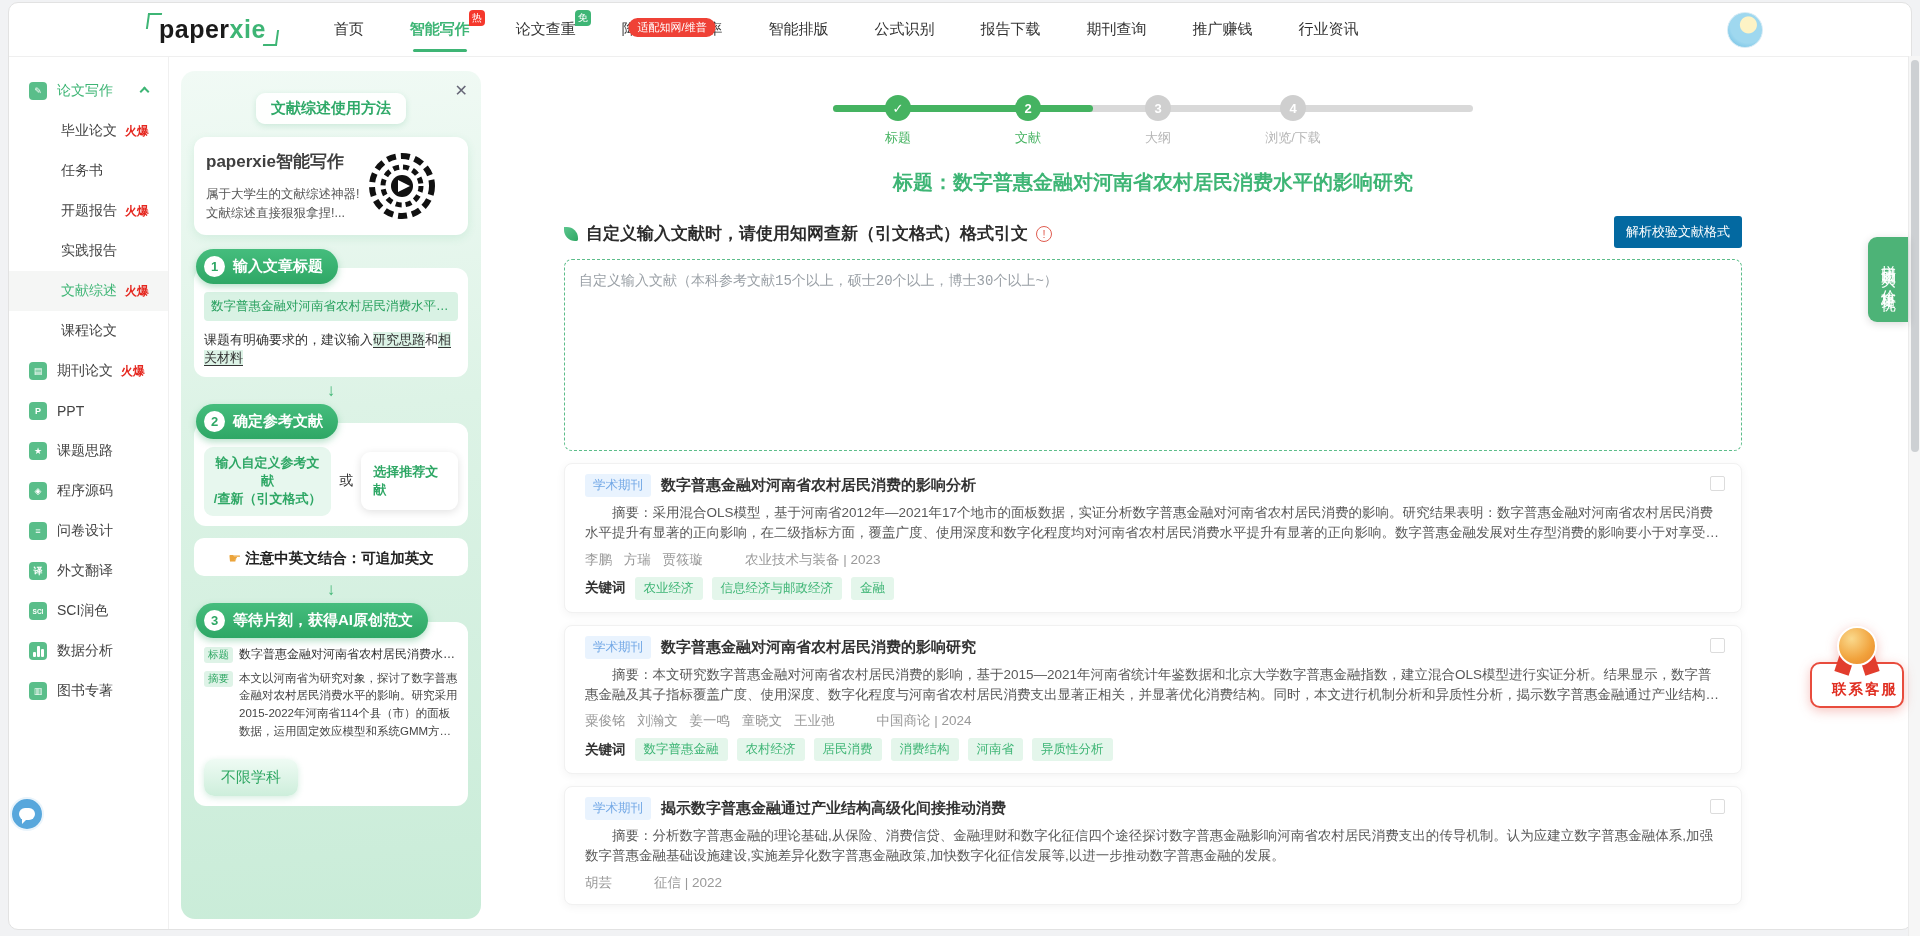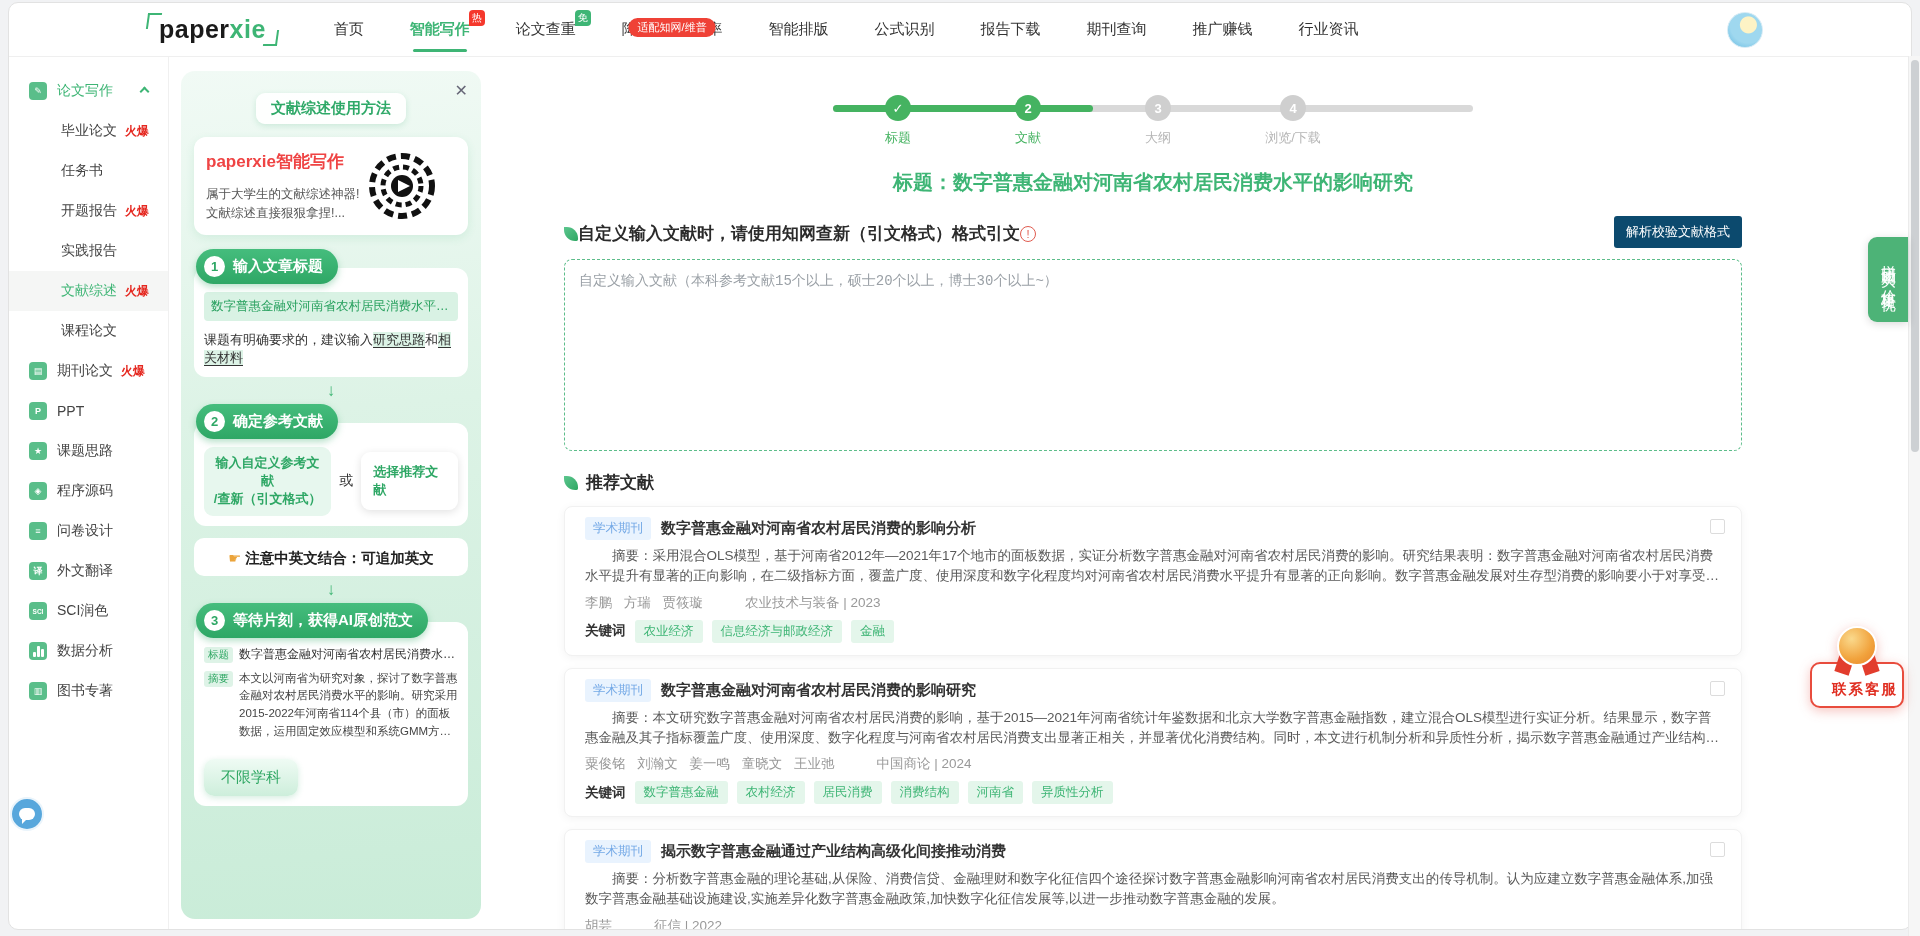--- a/index.html
+++ b/index.html
@@ -41,21 +41,21 @@
   .hot { color:#e5271f; font-size:12px; font-weight:bold; margin-left:8px; }
   .chev { position:absolute; right:20px; top:17px; width:7px; height:7px; border-left:2px solid #3eb575; border-top:2px solid #3eb575; transform:rotate(45deg); }
 
   
   .promo-col { width:322px; flex:none; padding:14px 10px 10px 12px; }
   .panel { height:100%; border-radius:14px; position:relative; padding:12px 13px;
     background:linear-gradient(175deg,#f1faf5 0%,#ddf3e6 40%,#c9ecd8 100%); }
   .close { position:absolute; top:10px; right:13px; font-size:16px; color:#667; cursor:pointer; }
   .method-badge { width:fit-content; margin:10px auto 0 auto; background:rgba(255,255,255,.92); color:#2fa968; font-weight:bold; font-size:15px; padding:6px 15px; border-radius:9px; box-shadow:0 2px 6px rgba(47,169,104,.18); }
   .intro { margin-top:13px; background:#fff; border-radius:12px; padding:12px 10px 12px 12px; display:flex; align-items:center; gap:6px; box-shadow:0 3px 10px rgba(47,169,104,.12); }
-  .intro-t { font-size:17px; font-weight:bold; color:#ef4444; }
+  .intro-t { font-size:17px; font-weight:bold; color:#404040; }
   .intro-d { font-size:12.5px; color:#555; margin-top:12px; line-height:1.45; }
   .qr { flex:none; cursor:pointer; }
 
   .arrow { text-align:center; color:#3db572; font-size:17px; font-weight:bold; margin:5px 0; line-height:1; }
 
   .pill { position:relative; z-index:2; display:inline-flex; align-items:center; gap:8px; margin-left:2px;
     background:linear-gradient(180deg,#45bd7d,#2ea765); color:#fff; font-size:15px; font-weight:bold;
     padding:7px 15px 7px 8px; border-radius:22px; box-shadow:0 3px 7px rgba(46,167,101,.35); }
   .pill .num { width:21px; height:21px; border-radius:50%; background:#fff; color:#2ea765; font-size:13px; display:flex; align-items:center; justify-content:center; }
   .stepcard { position:relative; z-index:1; background:#fff; border-radius:12px; margin-top:-16px; padding:24px 10px 10px 10px; }
@@ -85,25 +85,25 @@
   .stepper { position:relative; width:640px; height:58px; margin:0 auto; }
   .sline { position:absolute; left:0; right:0; top:10px; height:7px; background:#d9d9d9; border-radius:4px; }
   .sprog { position:absolute; left:0; top:10px; width:260px; height:7px; background:#45b361; border-radius:4px; }
   .snode { position:absolute; top:0; width:26px; height:26px; border-radius:50%; background:#cfcfcf; color:#fff; font-size:13px; font-weight:bold; display:flex; align-items:center; justify-content:center; cursor:pointer; }
   .snode.on { background:#45b361; }
   .slab { position:absolute; top:34px; width:100px; text-align:center; font-size:13px; color:#b5b5b5; }
   .slab.on { color:#45b361; }
 
   .page-title { margin-top:16px; text-align:center; color:#3eb575; font-size:20px; font-weight:600; }
 
-  .sec-hd { margin-top:26px; display:flex; align-items:center; position:relative; }
+  .sec-hd { margin-top:26px; display:flex; align-items:center; gap:8px; position:relative; }
   .leaf { width:14px; height:14px; background:linear-gradient(135deg,#5cc68e,#2fa763); border-radius:2% 80% 10% 80%; flex:none; }
   .sec-t { font-size:17px; font-weight:bold; color:#2b2b2b; }
   .info-ic { width:16px; height:16px; border:1px solid #e05c50; color:#e05c50; border-radius:50%; font-size:11px; line-height:14px; text-align:center; }
-  .parse-btn { position:absolute; right:0; top:-6px; background:#0c4a6e; color:#fff; font-size:13px; padding:7px 12px; border-radius:3px; cursor:pointer; }
+  .parse-btn { position:absolute; right:0; top:-6px; background:#0369a1; color:#fff; font-size:13px; padding:7px 12px; border-radius:3px; cursor:pointer; }
 
   .lit-input { margin-top:14px; width:100%; height:192px; border:1px dashed #5cbd8a; border-radius:8px; padding:12px 14px; font-size:14px; color:#15803d; resize:none; outline:none; font-family:Liberation Mono, monospace; background:#fff; display:block; }
   .lit-input::placeholder { color:#9aa0a6; }
 
   .rec-hd { margin-top:20px; display:flex; align-items:center; gap:8px; }
 
   .cards { margin-top:12px; display:flex; flex-direction:column; gap:12px; }
   .card { background:#fff; border:1px solid #f1f1f1; border-radius:8px; box-shadow:0 2px 10px rgba(0,0,0,.05); padding:10px 20px 12px; position:relative; }
   .c-head { display:flex; align-items:center; }
   .type-badge { background:#e9f3fe; color:#74a9e6; font-size:12.5px; padding:3px 8px; border-radius:3px; margin-right:10px; flex:none; }
@@ -351,24 +351,20 @@
 
       <div class="sec-hd">
         <span class="leaf"></span>
         <span class="sec-t">自定义输入文献时，请使用知网查新（引文格式）格式引文</span>
         <span class="info-ic">!</span>
         <span class="parse-btn">解析校验文献格式</span>
       </div>
 
       <textarea class="lit-input" placeholder="自定义输入文献（本科参考文献15个以上，硕士20个以上，博士30个以上~）" style=""></textarea>
 
-      <div class="rec-hd">
-        <span class="leaf"></span>
-        <span class="sec-t">推荐文献</span>
-      </div>
 
       <div class="cards">
 
         <div class="card">
           <div class="c-head">
             <span class="type-badge">学术期刊</span>
             <span class="c-title">数字普惠金融对河南省农村居民消费的影响分析</span>
           </div>
           <span class="c-check"></span>
           <div class="c-abs">摘要：采用混合OLS模型，基于河南省2012年—2021年17个地市的面板数据，实证分析数字普惠金融对河南省农村居民消费的影响。研究结果表明：数字普惠金融对河南省农村居民消费水平提升有显著的正向影响，在二级指标方面，覆盖广度、使用深度和数字化程度均对河南省农村居民消费水平提升有显著的正向影响。数字普惠金融发展对生存型消费的影响要小于对享受发展型消费的正向影响，数…</div>

